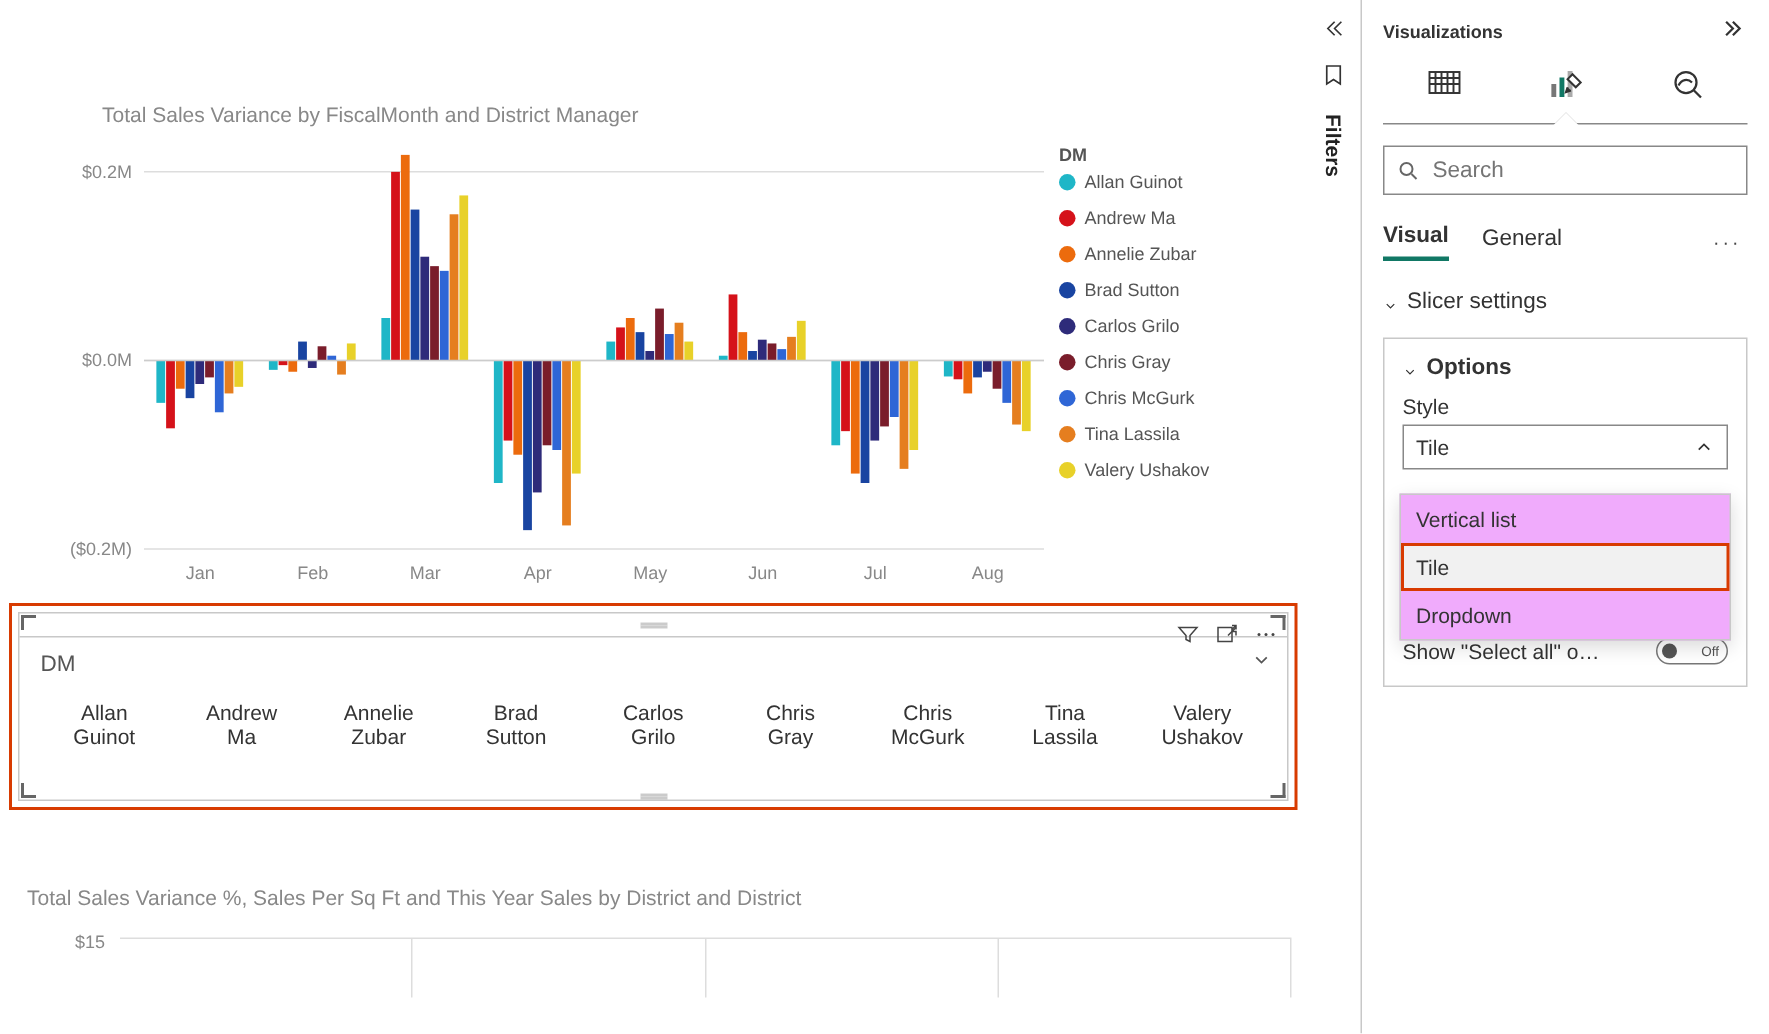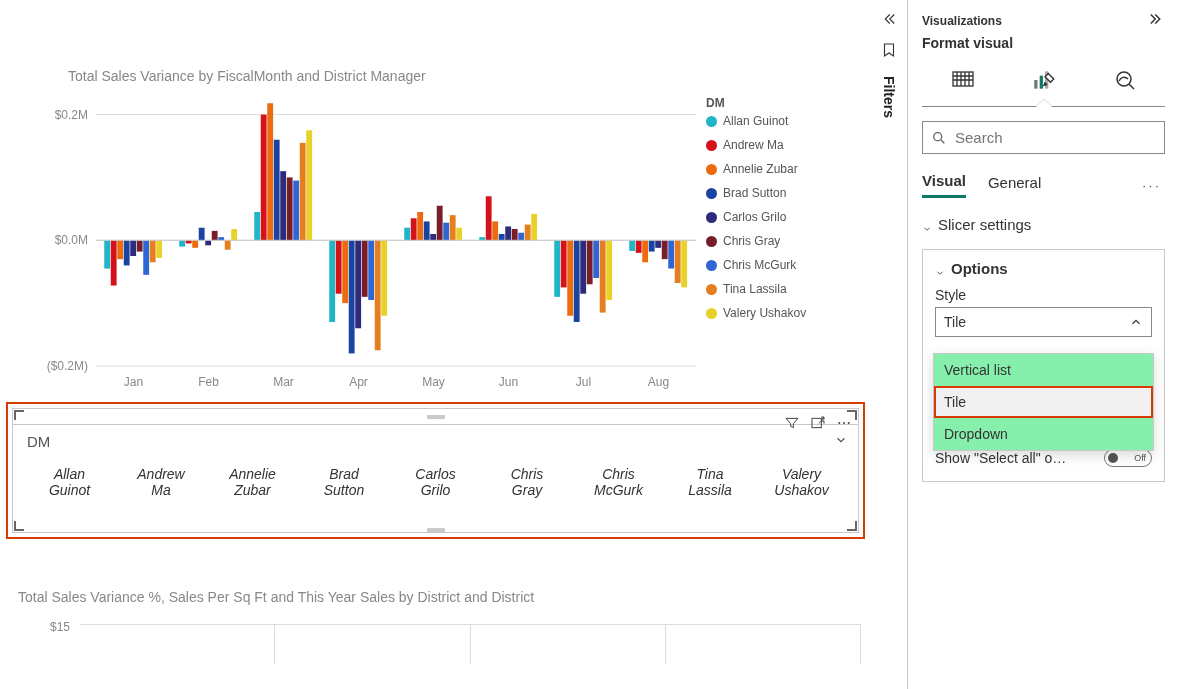--- a/index.html
+++ b/index.html
@@ -17,21 +17,21 @@
 
   .slicer-outline { border: 2px solid #d83b01; margin: 10px 6px 0 6px; padding: 4px; position: relative; }
   .slicer-box { border: 1px solid #c8c8c8; position: relative; }
   .slicer-top-handle { height: 16px; border-bottom: 1px solid #c8c8c8; display: flex; justify-content: center; align-items: center; }
   .handle-lines { width: 18px; height: 4px; border-top: 2px solid #999; border-bottom: 2px solid #999; opacity: .5; }
   .slicer-actions { position: absolute; right: 6px; top: 0; height: 28px; display: flex; align-items: center; gap: 10px; padding-top: 2px; }
   .slicer-actions svg { width: 16px; height: 16px; stroke: #444; fill: none; stroke-width: 1.5; }
   .slicer-header { display: flex; justify-content: space-between; align-items: center; padding: 8px 10px 6px 14px; font-size: 15px; color: #555; }
   .slicer-tiles { display: flex; justify-content: space-evenly; padding: 10px 0 34px 0; }
   .tile { text-align: center; font-size: 14px; color: #333; min-width: 70px; }
-  .tile span { display: block; font-style: italic; }
+  .tile span { display: block; }
   .corner { position: absolute; width: 10px; height: 10px; border: 2px solid #666; }
   .corner.tl { top: 6px; left: 6px; border-right: none; border-bottom: none; }
   .corner.tr { top: 6px; right: 6px; border-left: none; border-bottom: none; }
   .corner.bl { bottom: 6px; left: 6px; border-right: none; border-top: none; }
   .corner.br { bottom: 6px; right: 6px; border-left: none; border-top: none; }
   .slicer-bottom-handle { position: absolute; bottom: 0; left: 50%; transform: translateX(-50%); width: 18px; height: 4px; border-top: 2px solid #999; border-bottom: 2px solid #999; opacity: .5; }
 
   .second-chart { margin-top: 50px; padding: 0 10px 0 10px; }
   .second-title { font-size: 14px; color: #888; margin-left: 8px; }
   .second-body { display: flex; align-items: flex-start; margin-top: 19px; }
@@ -72,21 +72,21 @@
 
   .section { padding: 6px 14px; }
   .sec-head { display: flex; align-items: center; gap: 6px; font-size: 15px; margin-top: 12px; cursor: pointer; }
   .chev { width: 10px; height: 10px; display:inline-block; }
   .chev svg { width: 10px; height: 10px; stroke: #333; stroke-width: 2; fill: none; }
 
   .options-card { border: 1px solid #c8c8c8; margin: 10px 14px 0 14px; padding: 10px 12px 14px 12px; position: relative; }
   .opt-head { display: flex; align-items: center; gap: 6px; font-size: 15px; font-weight: 600; margin-bottom: 10px; }
   .label { font-size: 14px; color: #333; margin-bottom: 4px; }
   .dropdown { border: 1px solid #888; padding: 6px 8px; display: flex; justify-content: space-between; align-items: center; font-size: 14px; cursor: pointer; }
-  .dropdown-list { position: absolute; left: 10px; right: 10px; top: 103px; background: #86efac; border: 1px solid #c8c8c8; box-shadow: 0 4px 12px rgba(0,0,0,.15); z-index: 5; }
+  .dropdown-list { position: absolute; left: 10px; right: 10px; top: 103px; background: #f0abfc; border: 1px solid #c8c8c8; box-shadow: 0 4px 12px rgba(0,0,0,.15); z-index: 5; }
   .dropdown-list .opt { padding: 8px 10px; font-size: 14px; cursor: pointer; }
   .dropdown-list .opt.highlighted { outline: 2px solid #d83b01; outline-offset: -2px; background: #f1f1f1; }
 
   .row-toggle { display: flex; justify-content: space-between; align-items: center; margin-top: 80px; font-size: 14px; }
   .row-toggle + .row-toggle { margin-top: 14px; }
   .toggle { width: 48px; height: 18px; border-radius: 9px; background: #555; position: relative; display: flex; align-items: center; padding: 0 5px; color: #fff; font-size: 9px; }
   .toggle.on { justify-content: flex-start; }
   .toggle.off { background: #fff; color: #555; border: 1px solid #777; justify-content: flex-end; }
   .toggle .knob { width: 10px; height: 10px; border-radius: 50%; background: #fff; position: absolute; top: 3px; }
   .toggle.on .knob { right: 3px; }
@@ -347,21 +347,20 @@
 
   <div class="right-panel">
     <div class="rp-header">
       <h2>Visualizations</h2>
       <span>
         <svg width="18" height="18" viewBox="0 0 24 24" stroke="#333" fill="none" stroke-width="2">
             <path d="M11 6l6 6-6 6M5 6l6 6-6 6"></path>
           </svg>
       </span>
     </div>
-    <div class="rp-sub">Format visual</div>
 
     <div class="tab-icons">
       <div class="ti">
         <svg width="24" height="24" viewBox="0 0 24 24" fill="none" stroke="#333" stroke-width="1.3">
           <rect x="2" y="4" width="20" height="14"></rect>
             <path d="M2 8h20M6 4v14M10 4v14M14 4v14M18 4v14M2 12h20"></path>
         </svg>
       </div>
       <div class="ti selected">
         <svg width="26" height="26" viewBox="0 0 24 24" fill="none" stroke="#333" stroke-width="1.3">

